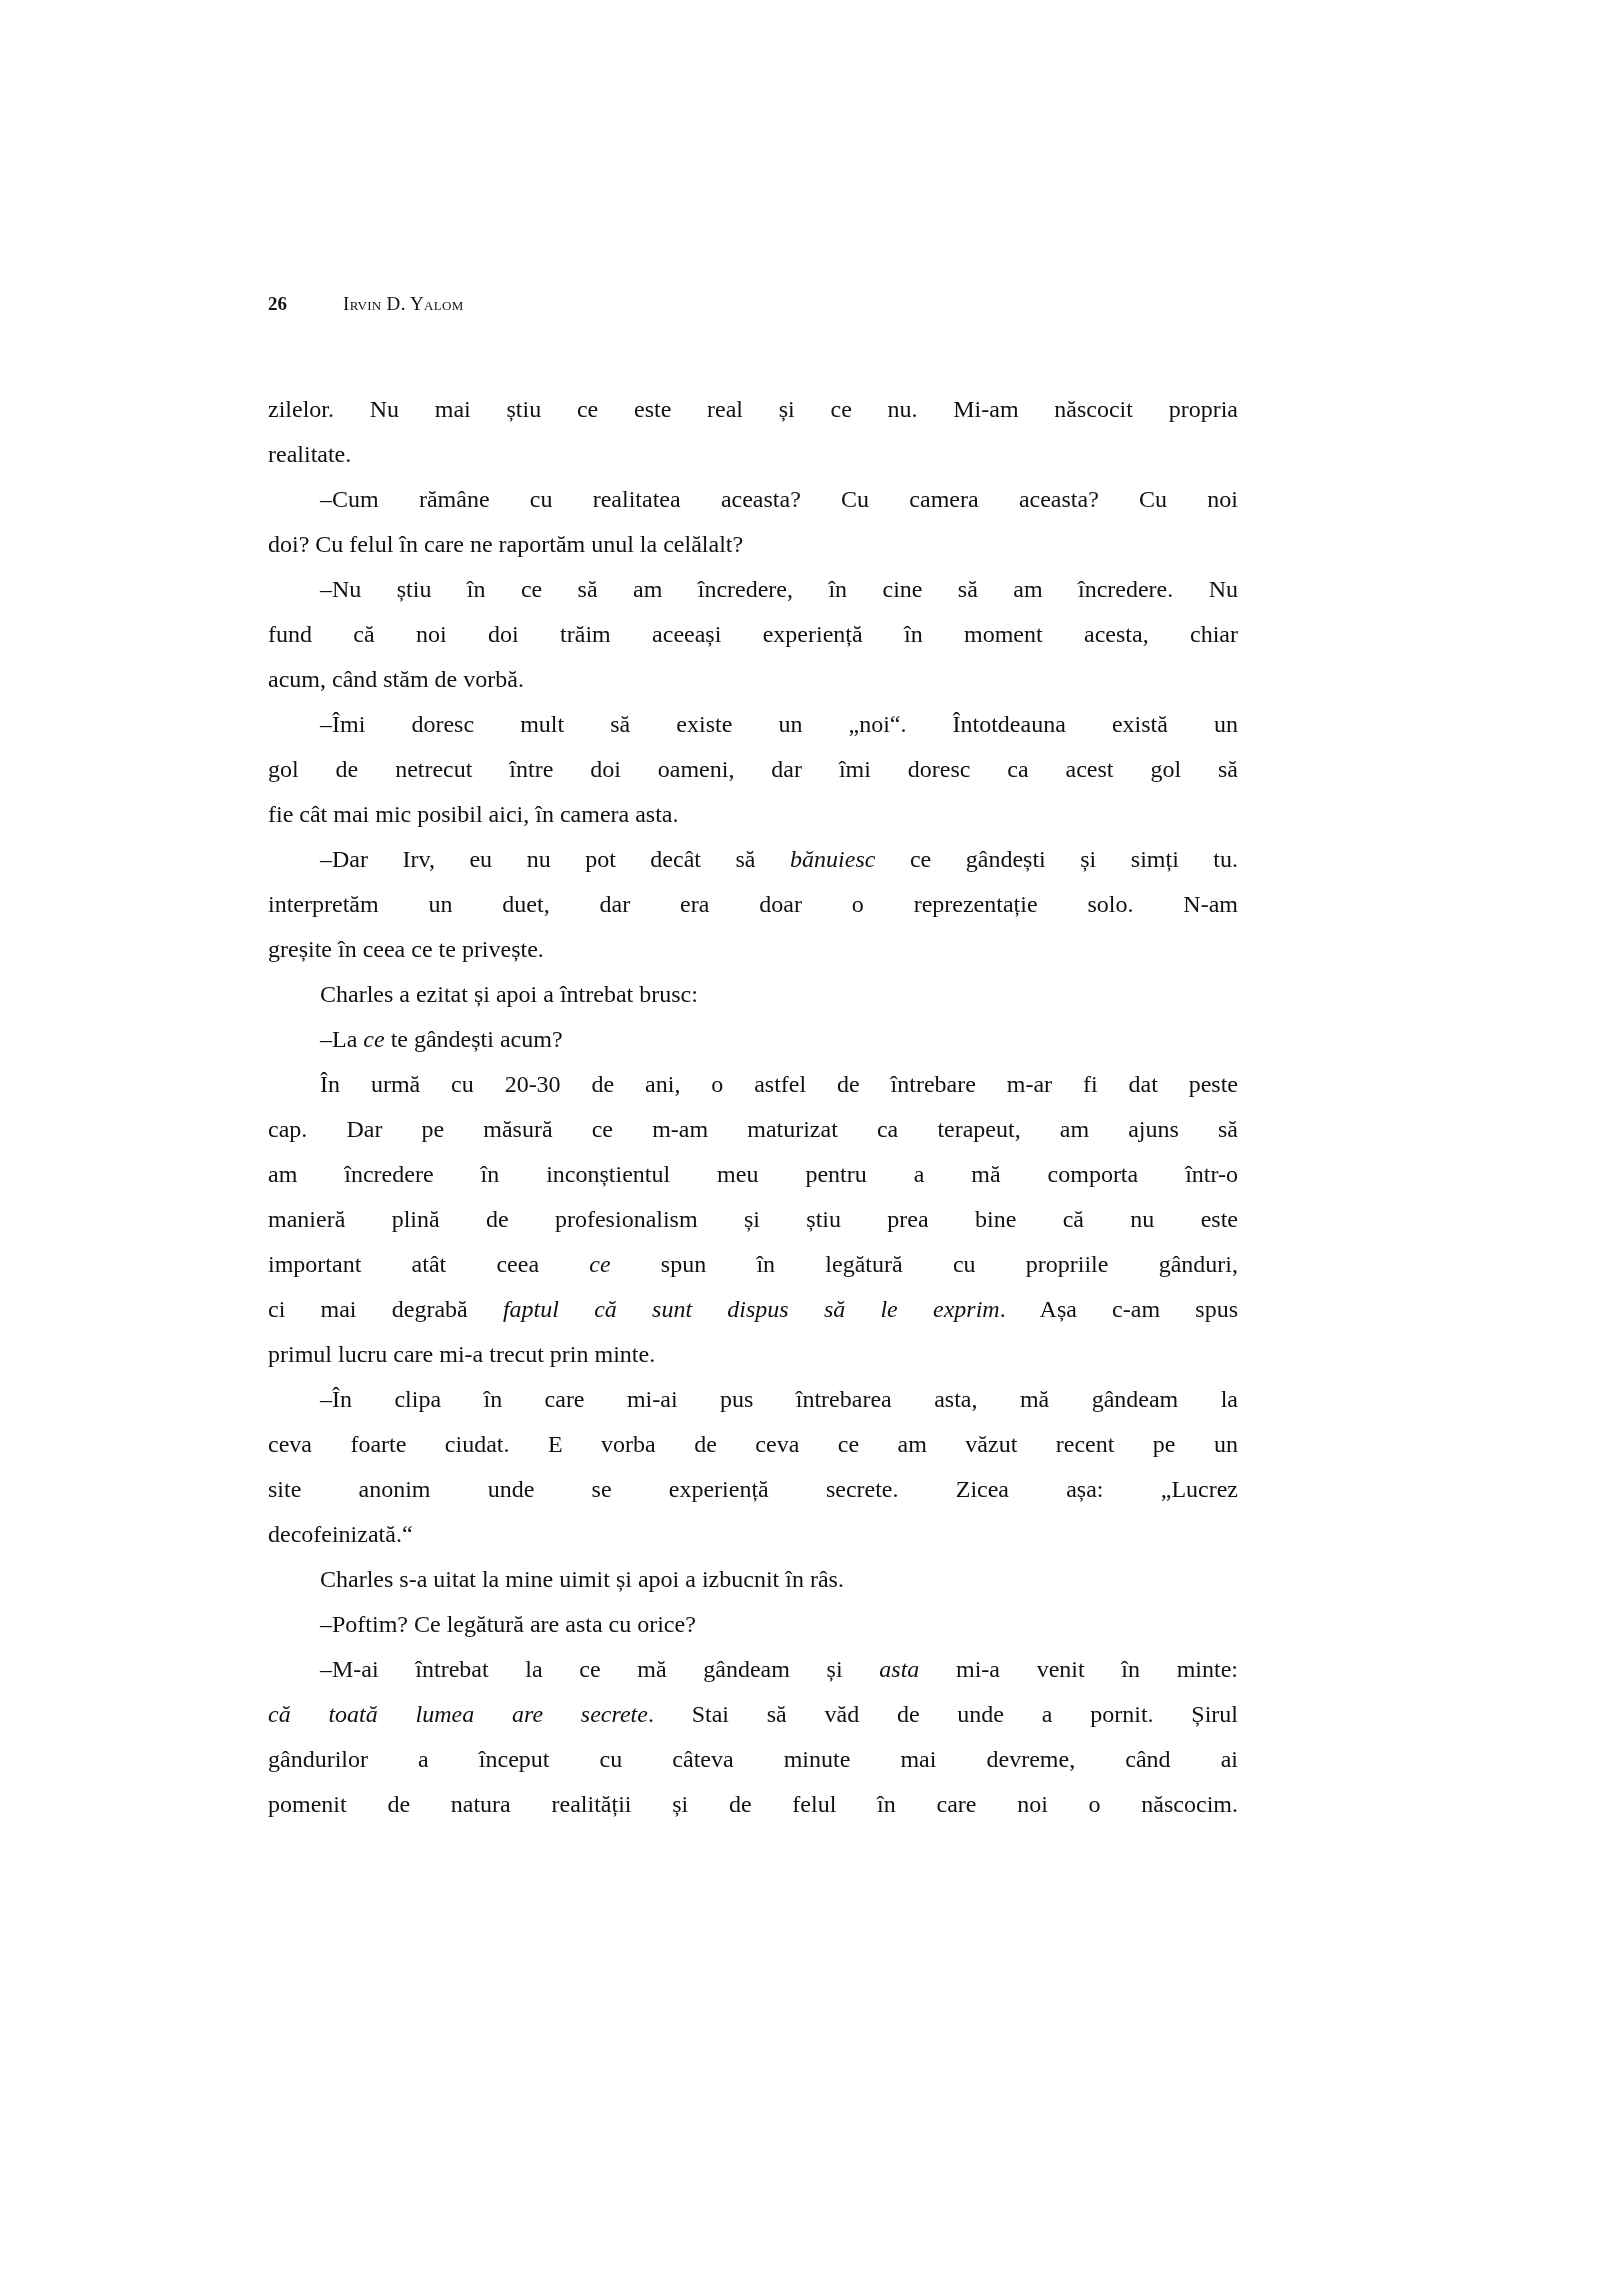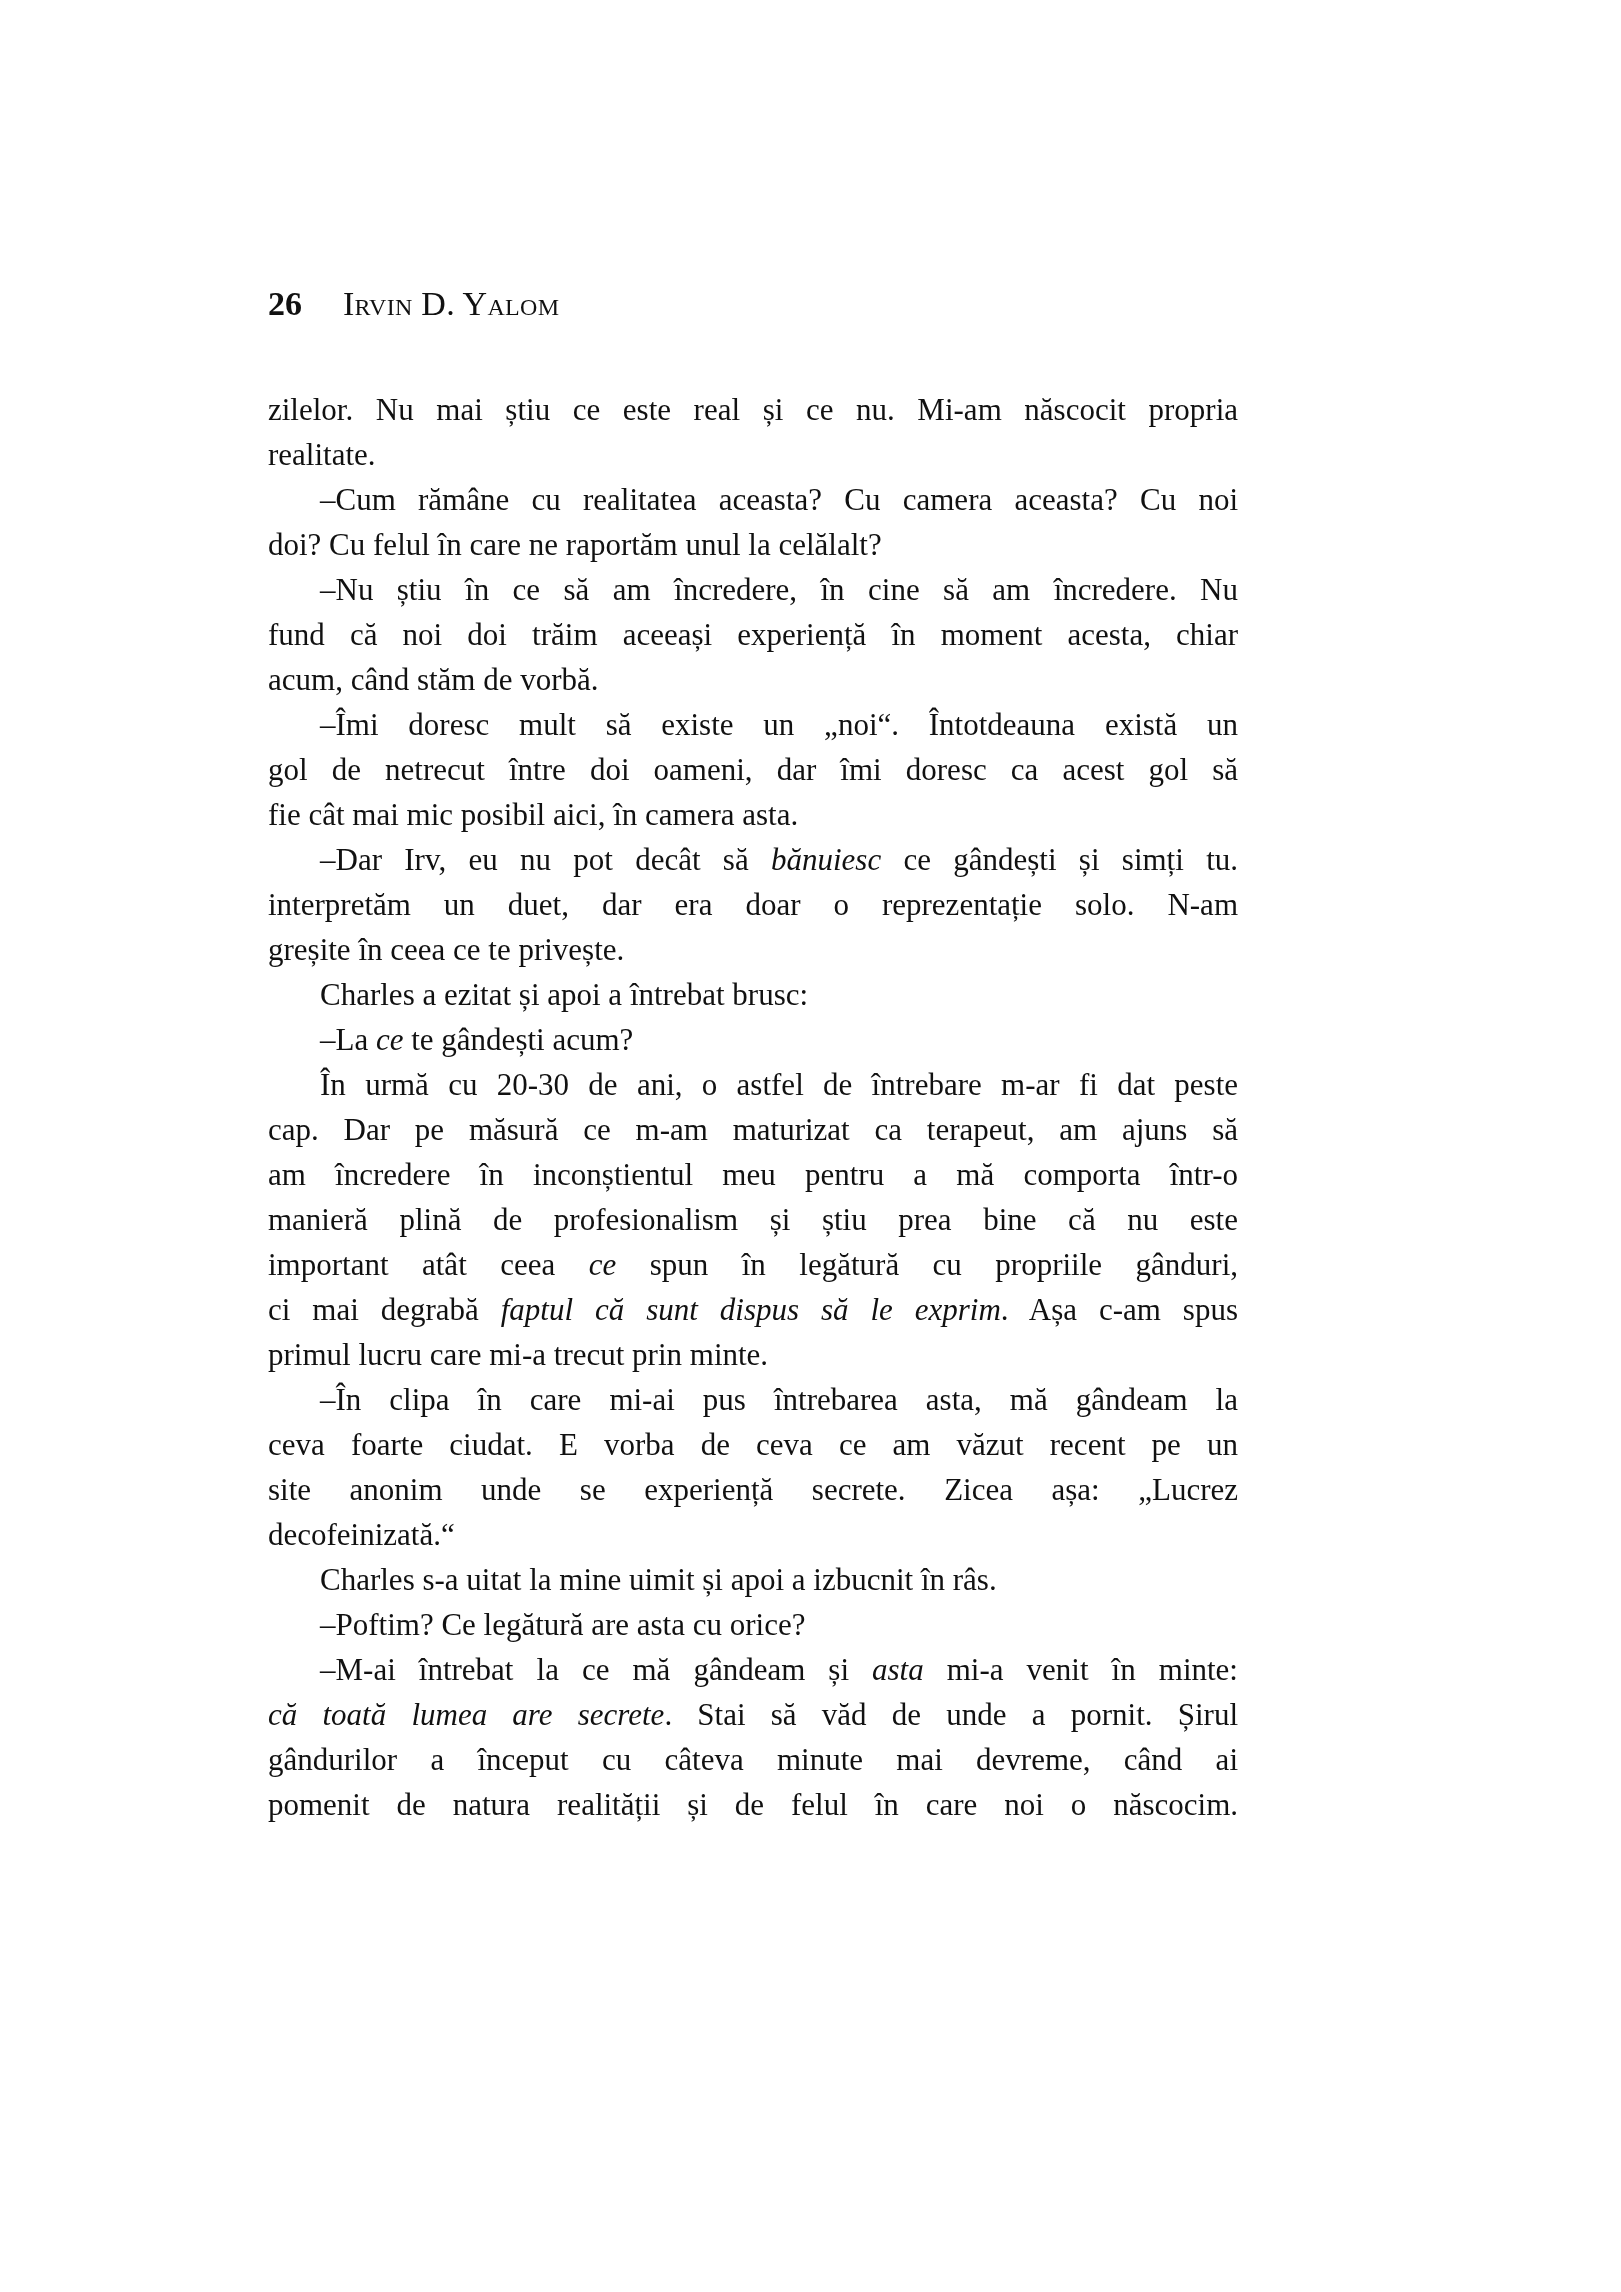--- a/index.html
+++ b/index.html
@@ -12,39 +12,39 @@
       height: 2293px;
       position: relative;
       overflow: hidden;
       font-family: "Liberation Serif", "DejaVu Serif", serif;
       color: #111111;
     }
     .page-header {
       position: absolute;
       left: 268px;
       top: 286px;
-      font-size: 34px;
+      font-size: 19px;
       line-height: 35px;
       white-space: nowrap;
     }
     .page-number {
       font-weight: bold;
       display: inline-block;
       width: 75px;
     }
     .running-head {
       font-variant: small-caps;
       letter-spacing: 0.3px;
     }
     .body-text {
       position: absolute;
       left: 268px;
       top: 387px;
       width: 970px;
-      font-size: 31px;
+      font-size: 24px;
       line-height: 45px;
       text-align: justify;
       hyphens: manual;
     }
     .line {
       display: block;
       text-align: justify;
       text-align-last: justify;
       white-space: nowrap;
       height: 45px;

